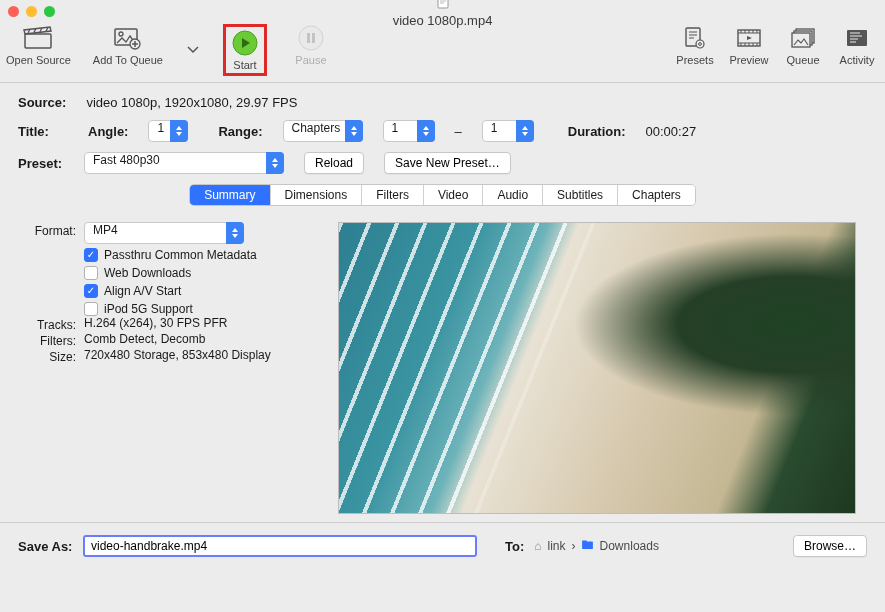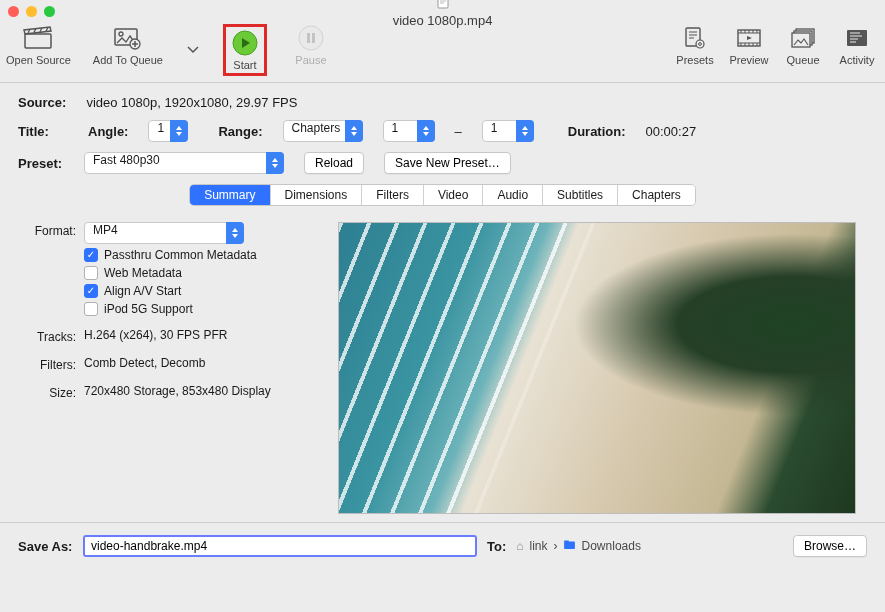--- a/index.html
+++ b/index.html
@@ -32,21 +32,21 @@
   .sel-arrow::after { content:''; border-left: 3px solid transparent; border-right: 3px solid transparent; border-top: 4px solid #fff; }
   .btn { background: #fff; border: 1px solid #c7c7c7; border-radius: 4px; height: 22px; padding: 0 10px; font-size: 12px; box-shadow: 0 1px 0 rgba(0,0,0,0.04); }
 
   .tabseg { display: flex; justify-content: center; }
   .seg { display: inline-flex; border: 1px solid #c7c7c7; border-radius: 5px; overflow: hidden; }
   .seg-item { padding: 3px 14px; font-size: 12px; background: #fff; border-right: 1px solid #d0d0d0; cursor: default; }
   .seg-item:last-child { border-right: none; }
   .seg-item.active { background: #2f72ff; color: #fff; }
 
   .panel { display: flex; gap: 28px; padding-top: 6px; }
-  .panel-left { width: 292px; display: flex; flex-direction: column; gap: 12px; }
+  .panel-left { width: 292px; display: flex; flex-direction: column; gap: 0; }
   .frow { display: flex; align-items: flex-start; gap: 8px; }
   .flabel { width: 58px; text-align: right; font-size: 12px; padding-top: 2px; }
   .checks { display: flex; flex-direction: column; gap: 4px; font-size: 12px; margin-top: 4px; }
   .chk { display: flex; align-items: center; gap: 6px; }
   .cbox { width: 14px; height: 14px; border: 1px solid #b0b0b0; border-radius: 3px; background: #fff; display: flex; align-items: center; justify-content: center; }
   .cbox.checked { background: #2f72ff; border-color: #2f72ff; }
   .cbox.checked::after { content: '✓'; color: #fff; font-size: 10px; line-height: 1; }
 
   .preview { width: 518px; height: 292px; border: 1px solid #bdbdbd; overflow: hidden; }
   .beach { width: 100%; height: 100%; position: relative;
@@ -250,21 +250,21 @@
             <div class="sel" style="width:160px">MP4</div>
             <div class="sel-arrow"></div>
           </span>
           <div class="checks">
             <label class="chk">
                 <span class="cbox checked"></span>
                 <span>Passthru Common Metadata</span>
               </label>
             <label class="chk">
                 <span class="cbox"></span>
-                <span>Web Metadata</span>
+                <span>Web Downloads</span>
               </label>
             <label class="chk">
                 <span class="cbox checked"></span>
                 <span>Align A/V Start</span>
               </label>
             <label class="chk">
                 <span class="cbox"></span>
                 <span>iPod 5G Support</span>
               </label>
           </div>
@@ -287,21 +287,21 @@
       <div class="beach">
           <div class="foam"></div>
         </div>
     </div>
   </div>
 </div>
 
 <div class="footer">
   <span class="lbl">Save As:</span>
   <input class="save-input" value="video-handbrake.mp4" style="">
-  <span class="lbl" style="width:auto">To:</span>
+  <span class="lbl" style="margin-left:18px;width:auto">To:</span>
   <div class="to-path">
     <span class="house">⌂</span>
     <span>link</span>
     <span>›</span>
     <span class="folder-ic">🖿</span>
     <span>Downloads</span>
   </div>
   <div class="spacer"></div>
   <button class="btn">Browse…</button>
 </div>

